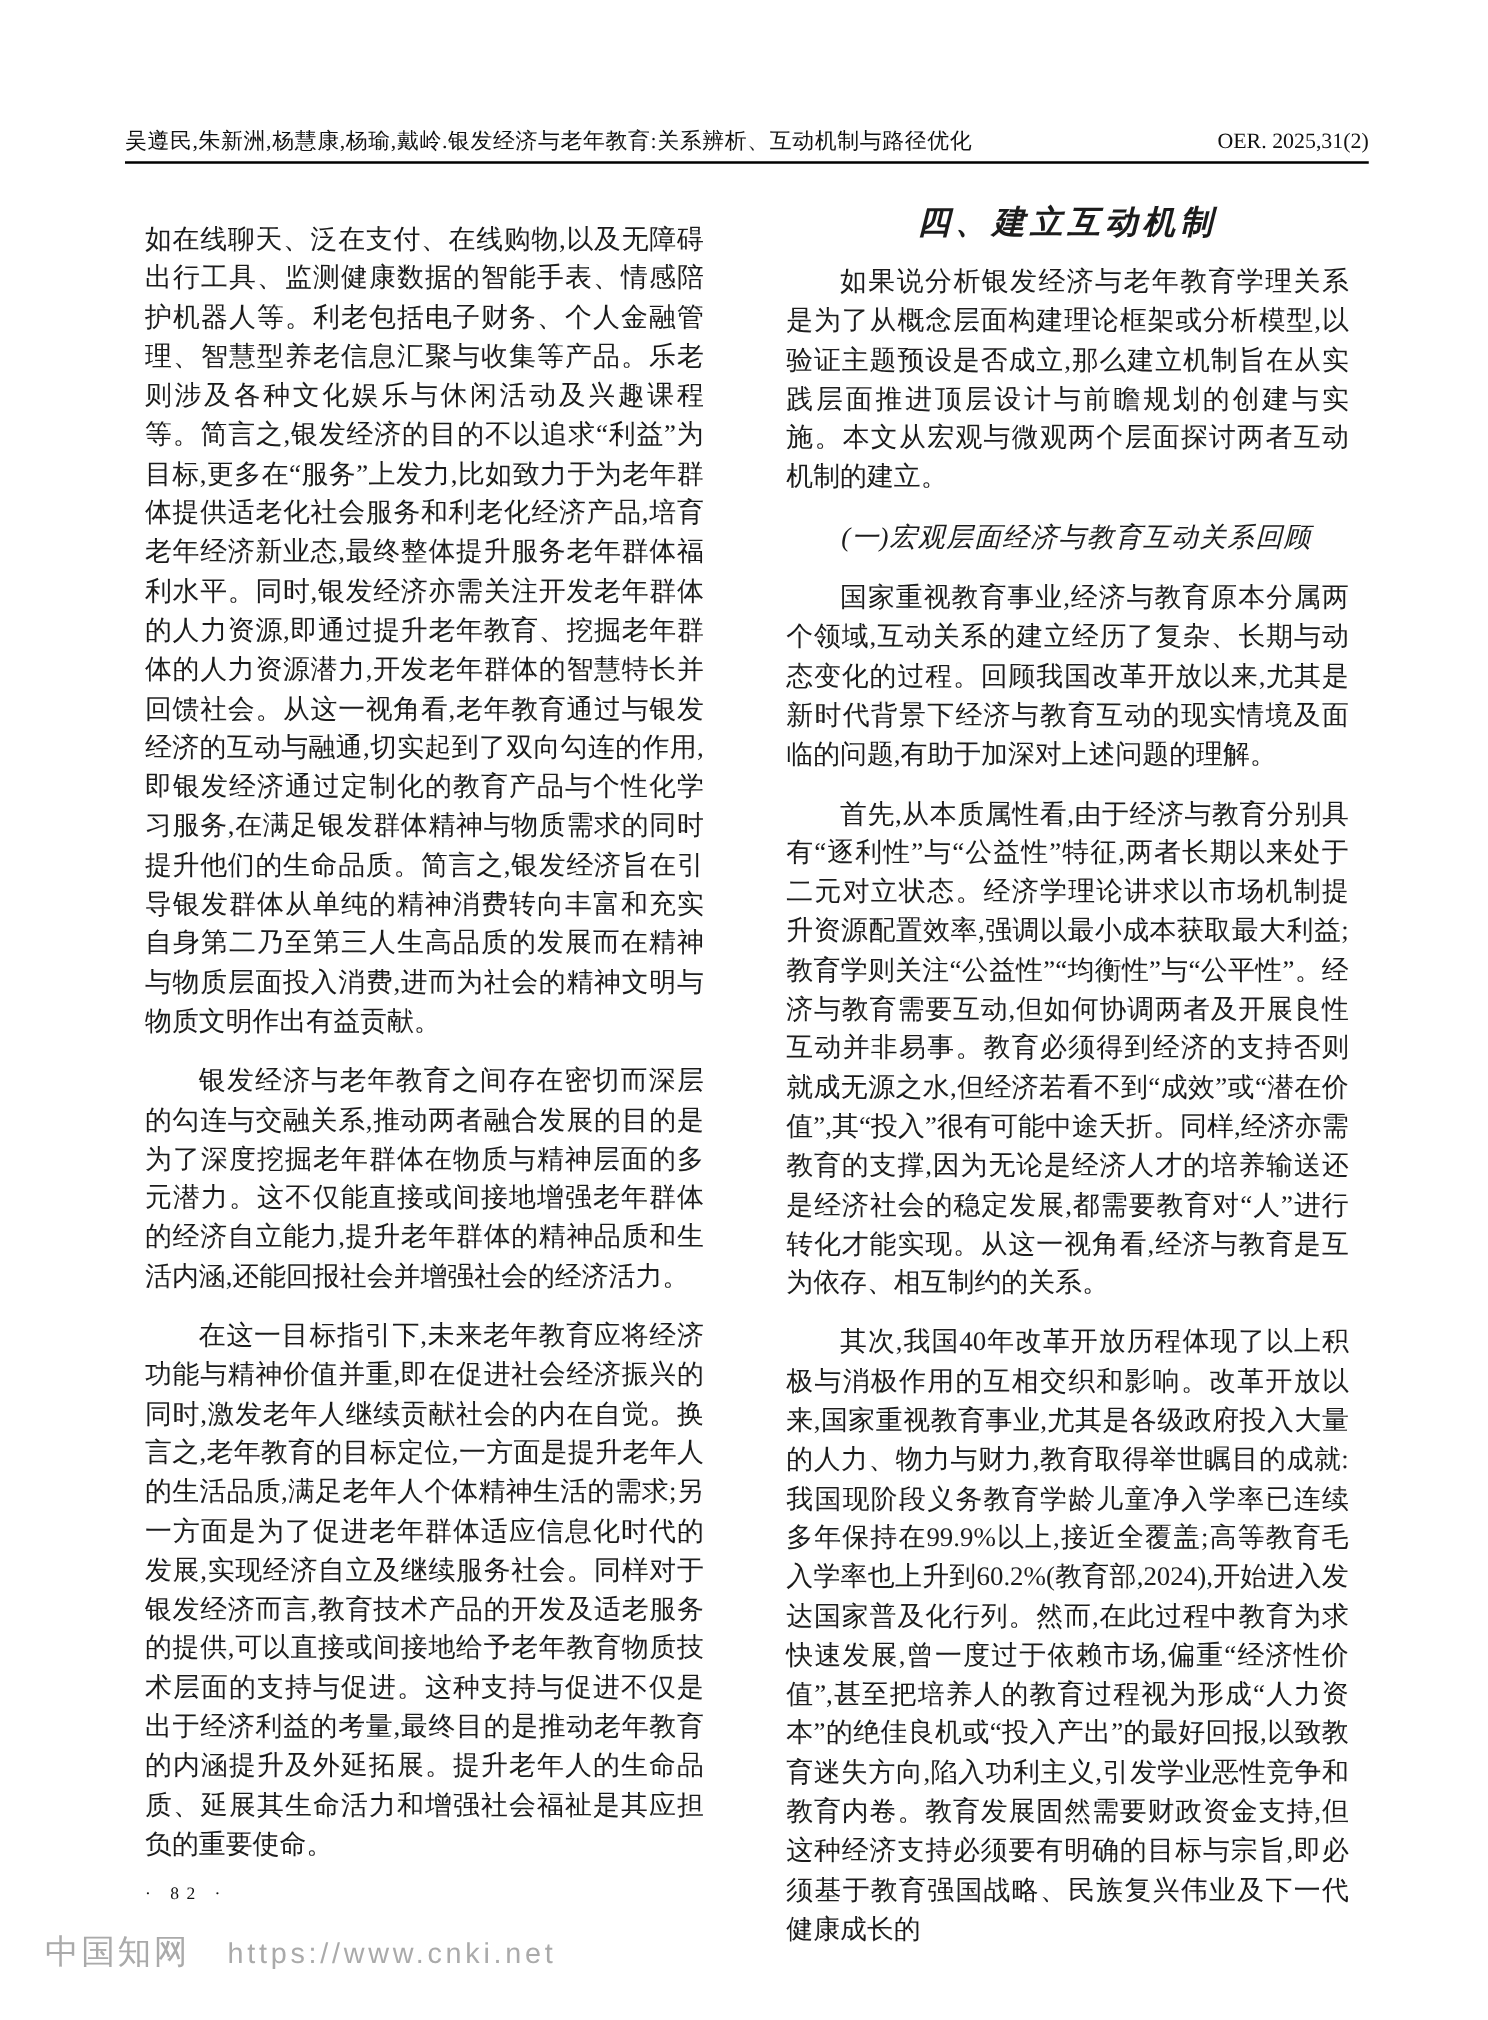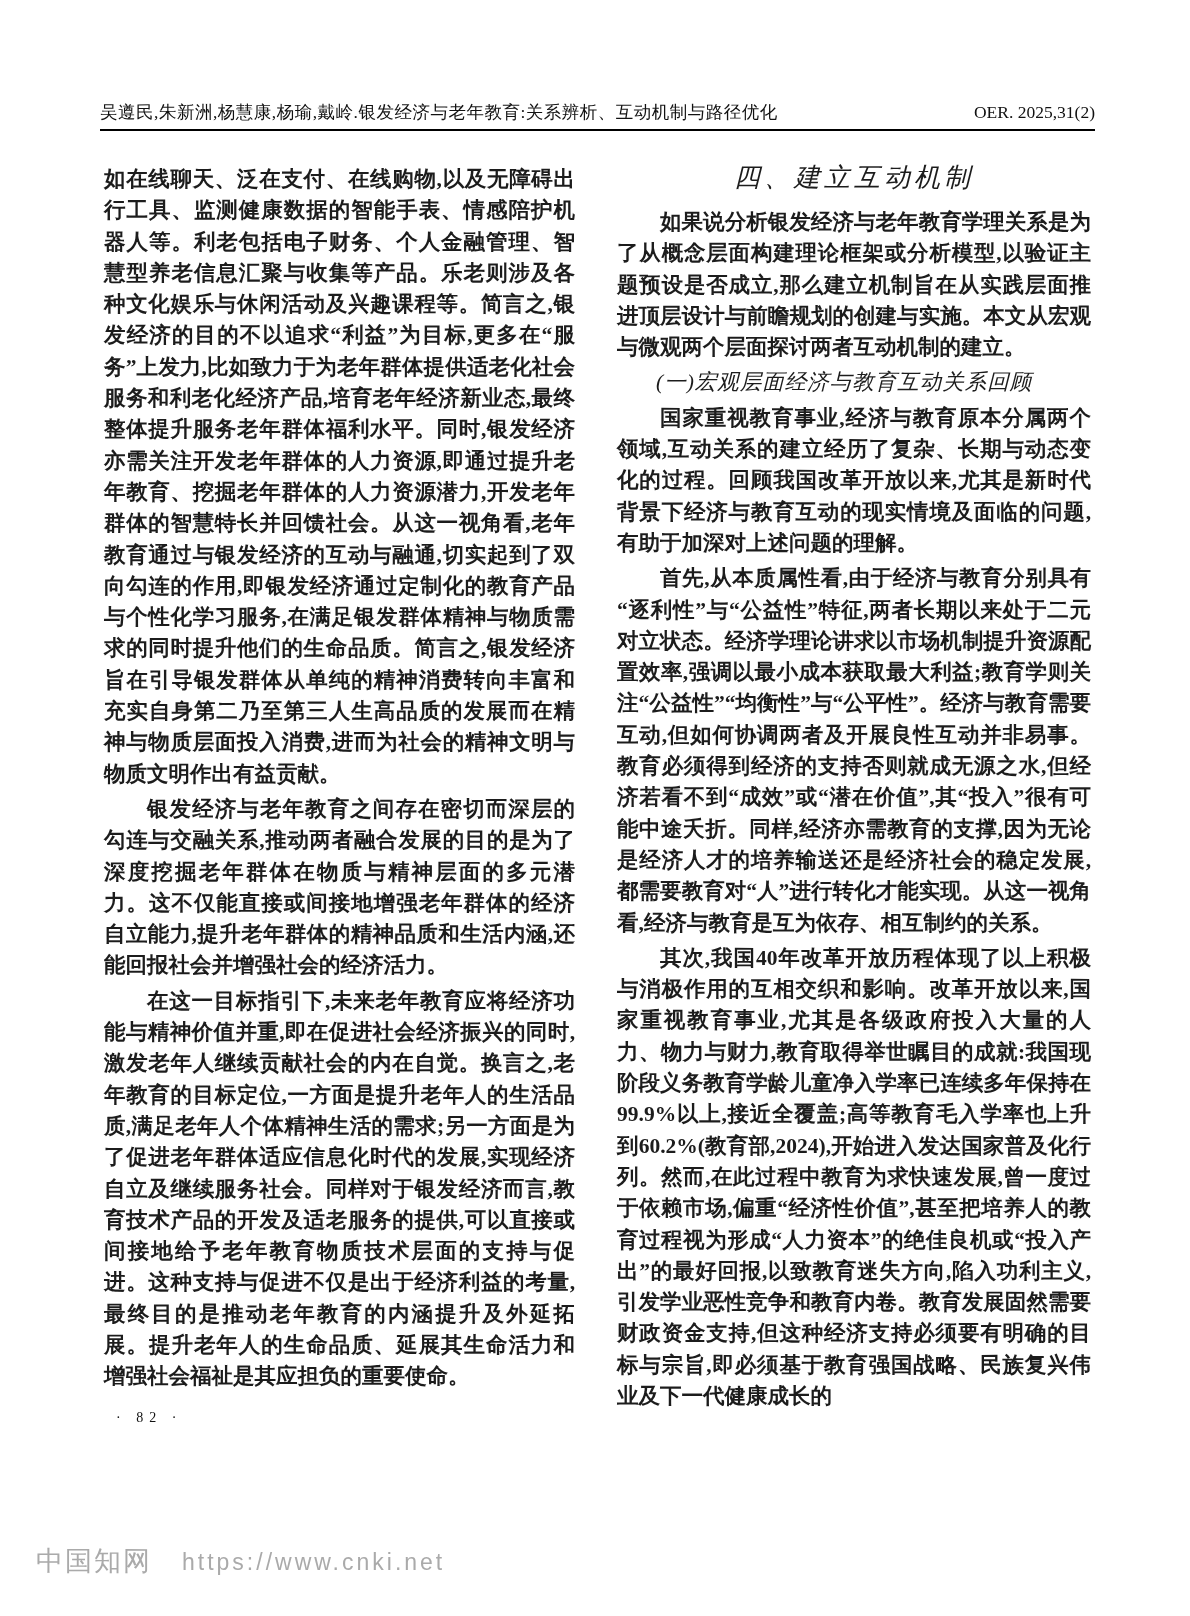--- a/index.html
+++ b/index.html
@@ -23,44 +23,43 @@
   .header-rule { border-bottom: 2px solid #000; margin-top: 5px; }
   
   .columns {
     position: absolute; left: 100px; top: 160px; width: 995px;
     display: flex; gap: 34px;
   }
   .col { flex: none; }
   .col-left  { width: 479px; }
   .col-right { width: 482px; }
   .para {
-    margin: 4px;
+    margin: 16px;
     font-size: 21.5px;
     line-height: 31.3px;
     text-align: justify;
     text-indent: 2em;
     word-break: break-all;
-    font-weight: bold;
   }
   .para.continued { text-indent: 0; }
   .subhead {
-    margin: 0;
+    margin: 17px;
     font-size: 21.5px;
     line-height: 31.3px;
     text-align: justify;
     text-indent: 2em;
     font-style: italic;
     letter-spacing: 1px;
     word-break: break-all;
   }
   .section-heading {
     margin: 2px 0 13px 0;
     font-size: 26px;
     line-height: 32px;
-    font-weight: normal;
+    font-weight: bold;
     text-align: center;
     letter-spacing: 4px;
     font-style: italic;
   }
   .page-number {
     margin-top: 17px;
     padding-left: 16px;
     font-size: 14px;
     letter-spacing: 6px;
     color: #111;

